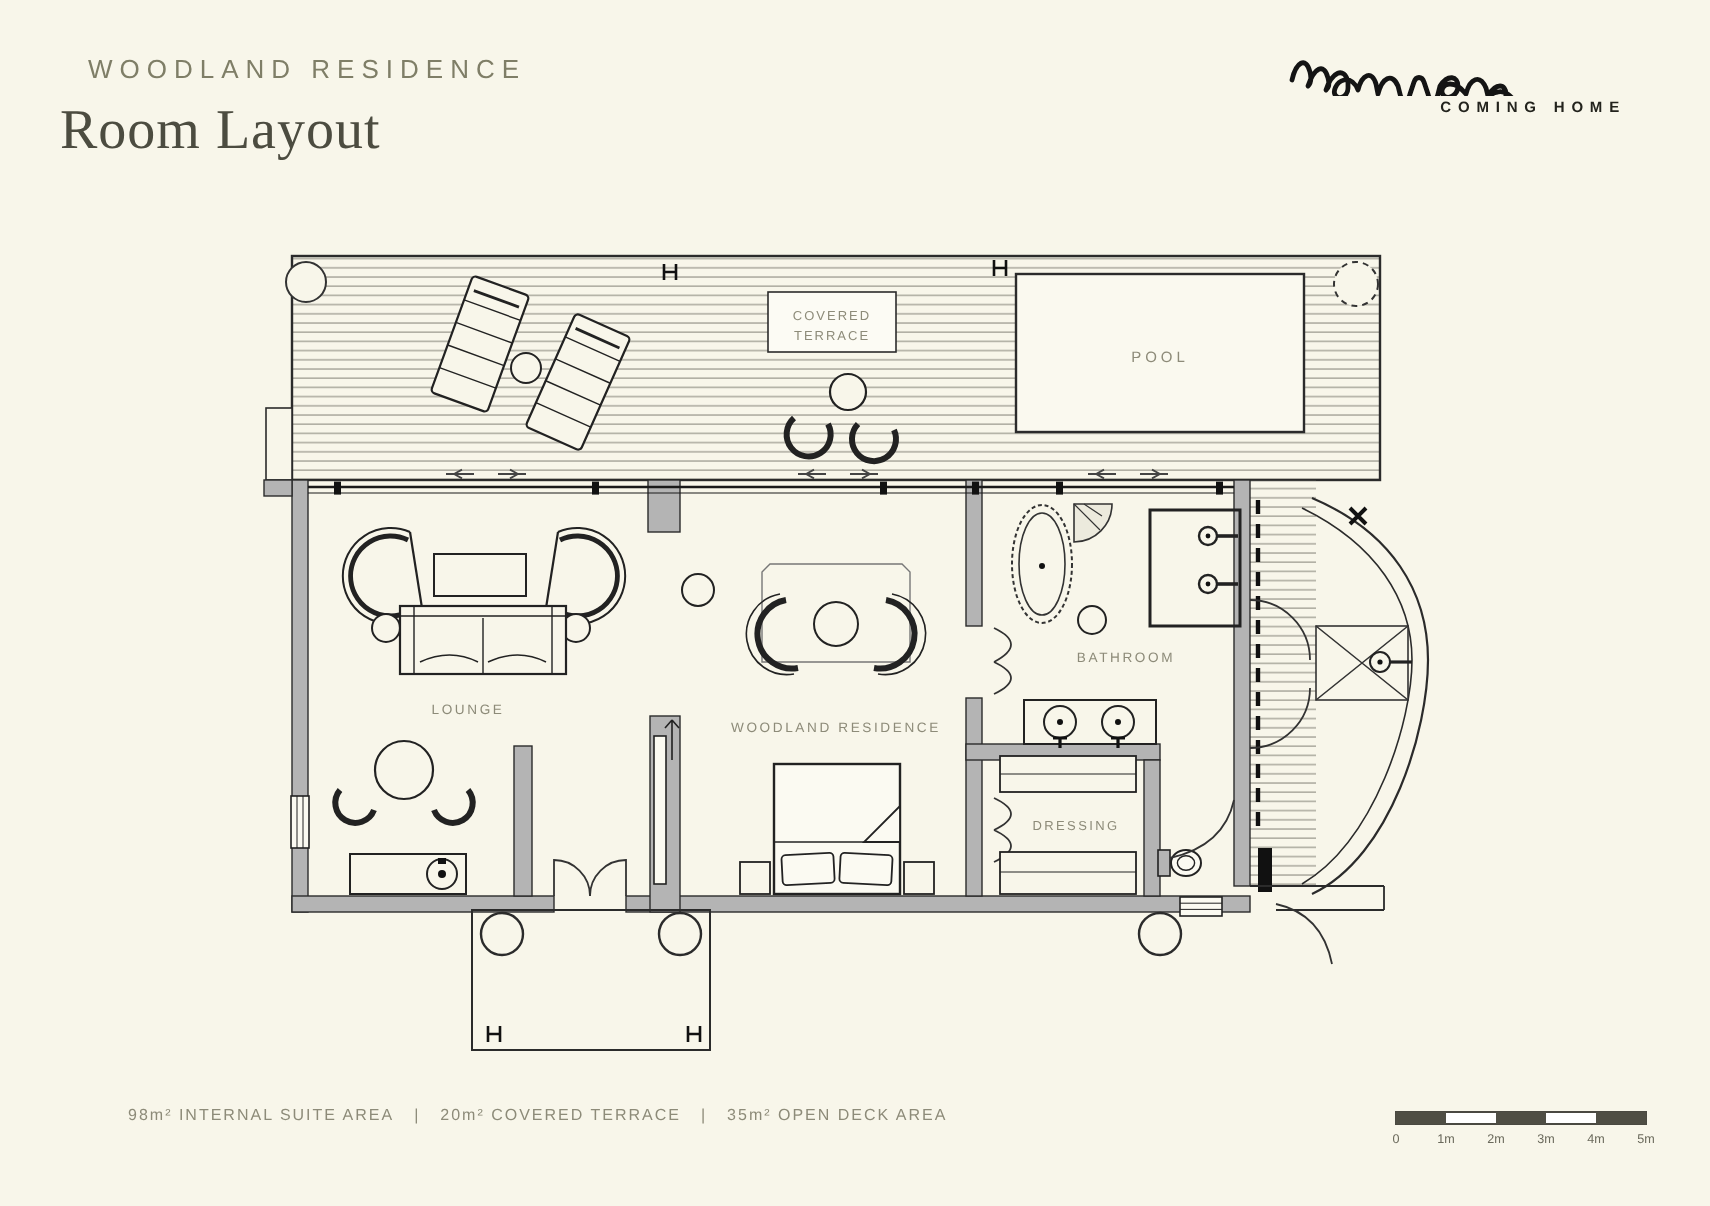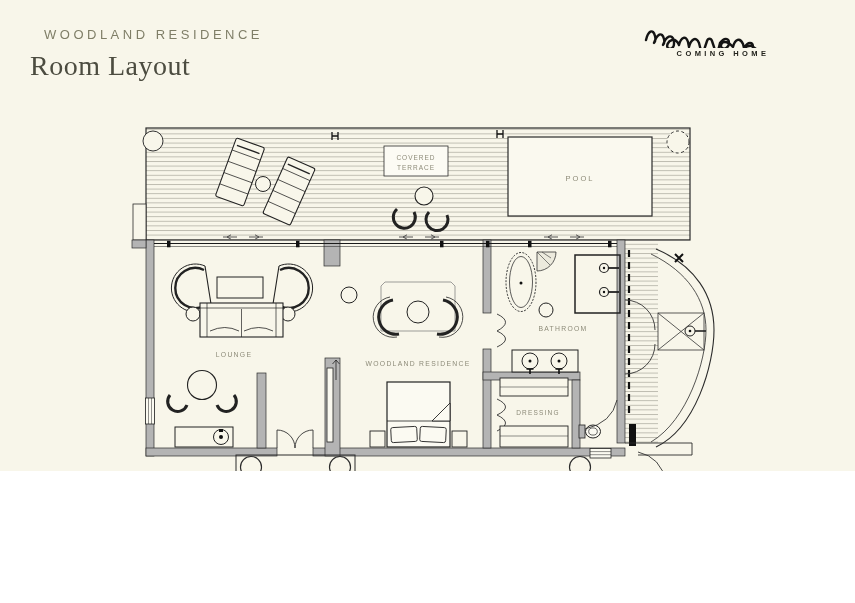--- a/index.html
+++ b/index.html
@@ -1,30 +1,30 @@
 <!DOCTYPE html>
 <html><head>
 <meta charset="utf-8">
 <style>
   html,body{margin:0;padding:0;}
   .page{
-    position:relative;width:855px;height:471px;overflow:hidden;
+    position:relative;width:855px;height:603px;overflow:hidden;
     background:#f8f6ea;font-family:"Liberation Sans",sans-serif;
   }
   .kicker{
     position:absolute;left:44px;top:27px;font-size:13px;letter-spacing:3.5px;
     color:#7f7e67;font-weight:500;
   }
   .page-title{
     position:absolute;left:30px;top:50px;font-size:28px;letter-spacing:.5px;
     color:#4c4c40;font-family:"Liberation Serif",serif;font-weight:500;
   }
   .logo{position:absolute;right:42px;top:18px;width:180px;text-align:center;}
   .logo svg{display:block;margin:0 auto;}
-  .tagline{font-size:7.5px;letter-spacing:3.4px;color:#23231d;font-weight:700;margin-top:1px;}
+  .tagline{font-size:7.5px;letter-spacing:3.4px;color:#23231d;font-weight:700;margin-top:1px;text-align:right;}
   .areas{
     position:absolute;left:64px;top:553px;font-size:8px;letter-spacing:1px;
     color:#8d8b79;white-space:nowrap;
   }
   .areas .sep{margin:0 10px;color:#8d8b79;}
   .plan-svg{position:absolute;left:0;top:0;}
   text.plabel{fill:#8d8b79;font-family:"Liberation Sans",sans-serif;}
 </style>
 </head>
 <body>
@@ -295,14 +295,17 @@
         <text x="698" y="571.5">0</text>
         <text x="723" y="571.5">1m</text>
         <text x="748" y="571.5">2m</text>
         <text x="773" y="571.5">3m</text>
         <text x="798" y="571.5">4m</text>
         <text x="823" y="571.5">5m</text>
       </g>
     </g>
   </svg>
 
+  <div class="areas">
+    <span>98m² INTERNAL SUITE AREA</span><span class="sep">|</span><span>20m² COVERED TERRACE</span><span class="sep">|</span><span>35m² OPEN DECK AREA</span>
+  </div>
 
 </div>
 
 </body></html>

